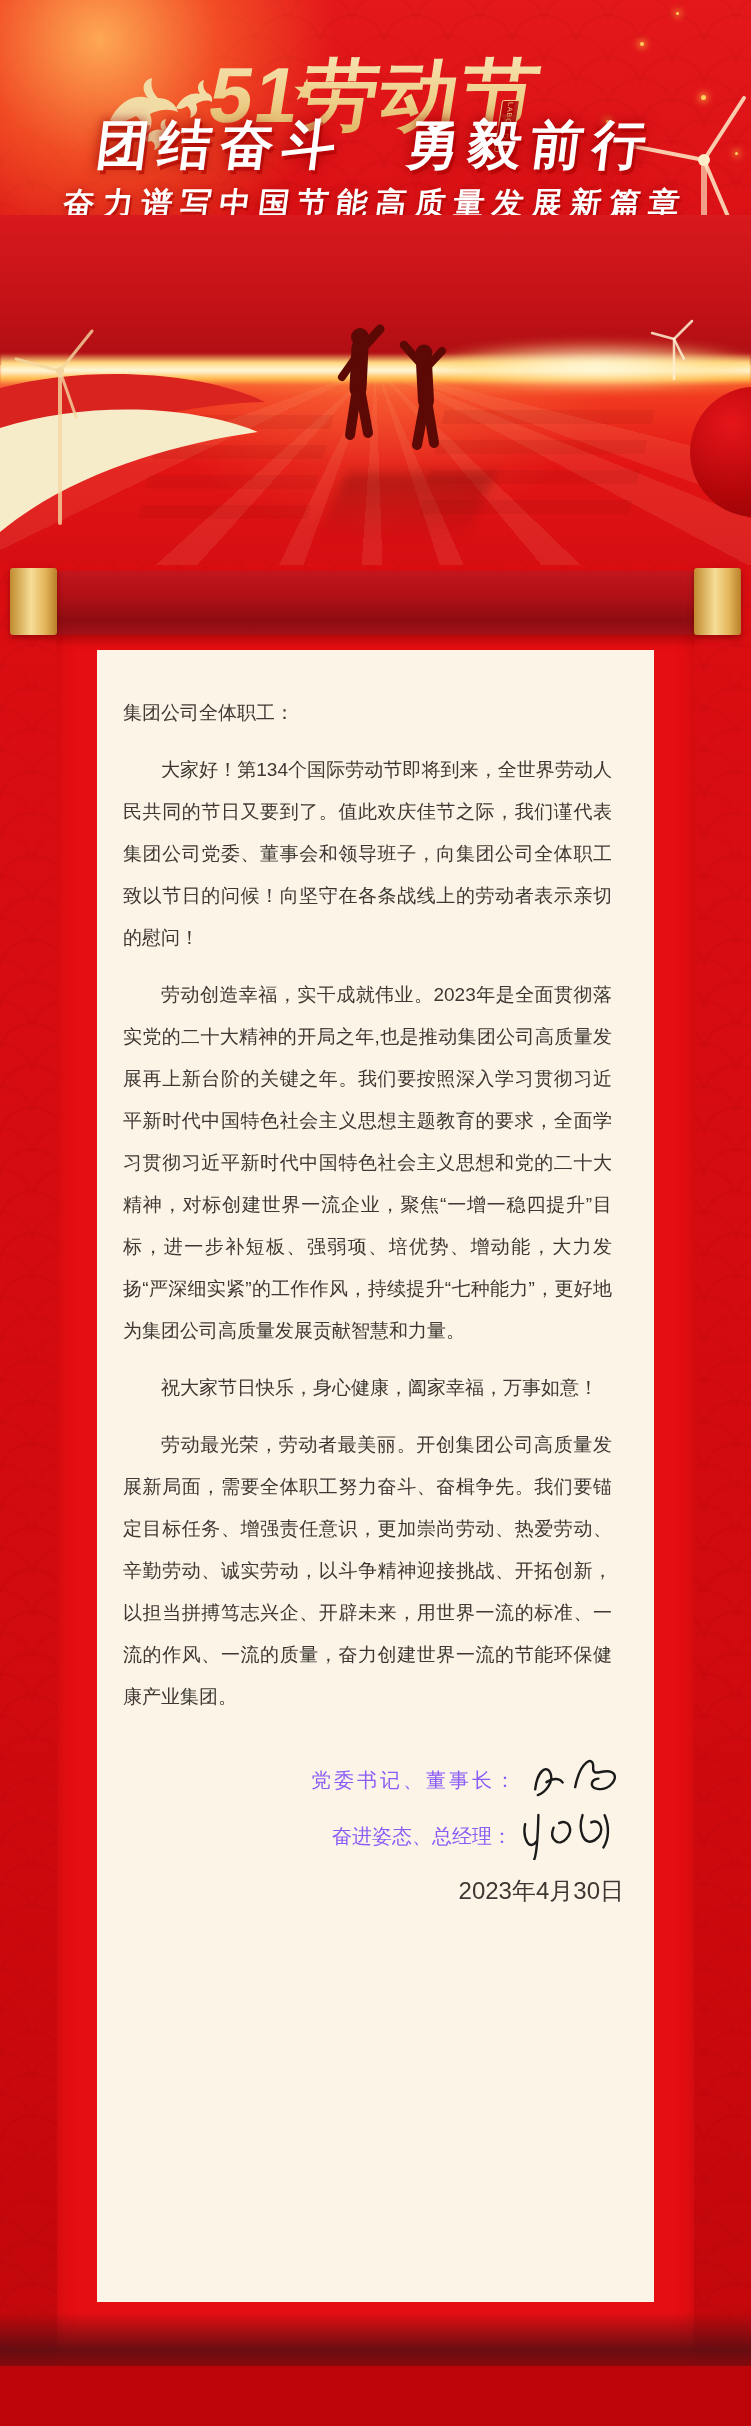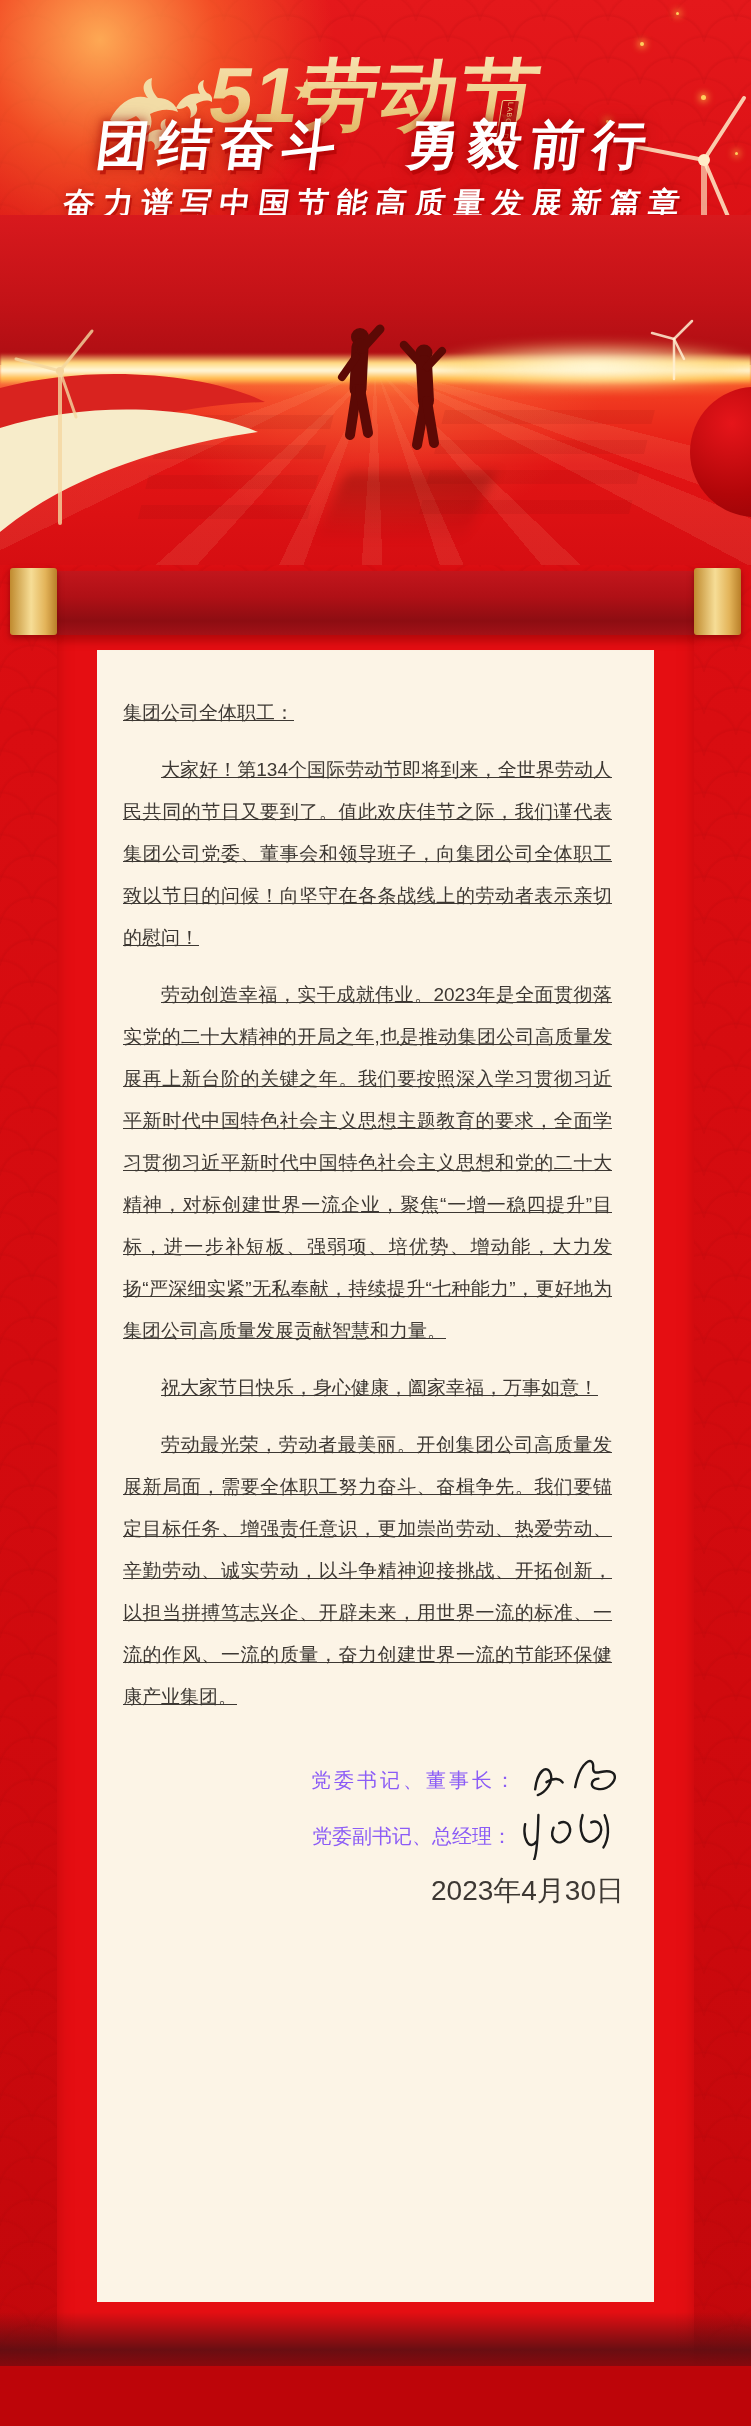--- a/index.html
+++ b/index.html
@@ -85,28 +85,28 @@
     box-shadow:inset 0 10px 16px rgba(130,0,0,.35);}
   .rod{position:absolute;left:55px;top:571px;width:641px;height:64px;border-radius:3px;
     background:linear-gradient(180deg,#c2161c 0%,#b01016 40%,#8d0d12 78%,#a31117 100%);
     box-shadow:0 6px 10px rgba(120,0,0,.45);}
   .cap{position:absolute;top:568px;width:47px;height:67px;border-radius:3px;
     background:linear-gradient(90deg,#c08a2e 0%,#f6dd96 45%,#e3b45a 75%,#b97f28 100%);
     box-shadow:0 3px 6px rgba(90,0,0,.5);}
   .cap.left{left:10px;} .cap.right{left:694px;}
   .paper{position:absolute;left:97px;top:650px;width:557px;height:1652px;background:#fcf4e6;overflow:hidden;}
   .letter{padding:42px 26px 0 26px;color:#3d3833;font-size:19px;line-height:42px;text-align:justify;}
-  .letter p{margin:0 16px 15px 0;text-indent:2em;text-decoration:underline;}
+  .letter p{margin:0 16px 15px 0;text-indent:2em;}
   .letter .salutation{text-indent:0;}
   .sig-block{margin-top:34px;}
   .sig-row{display:flex;justify-content:flex-end;align-items:center;height:56px;font-size:20px;color:#8b5cf6;}
   .sig-row .sig-label{white-space:nowrap;}
   .sig-row.first .sig-label{letter-spacing:3px;}
   .sig-svg{margin-left:6px;margin-top:-8px;}
-  .date-row{text-align:right;font-size:28px;color:#3d3833;margin-top:6px;padding-right:4px;}
+  .date-row{text-align:right;font-size:24px;color:#3d3833;margin-top:6px;padding-right:4px;}
   
   .bottom-shadow{position:absolute;left:0;top:2312px;width:751px;height:54px;z-index:6;
     background:linear-gradient(180deg,rgba(120,18,22,0) 0%,rgba(92,14,18,.9) 70%,rgba(130,9,13,.95) 100%);}
   .bottom-roll{position:absolute;left:0;top:2366px;width:751px;height:60px;z-index:6;background:#bd0509;}
   .z1{z-index:1}.z2{z-index:2}.z3{z-index:3}.z5{z-index:5}
 </style>
 </head>
 <body>
 
 <div class="page">
@@ -205,36 +205,36 @@
       </svg>
     </div>
   </div>
 
   <div class="scroll-body z2"></div>
 
   <div class="paper z3">
     <div class="letter">
       <p class="salutation">集团公司全体职工：</p>
       <p>大家好！第134个国际劳动节即将到来，全世界劳动人民共同的节日又要到了。值此欢庆佳节之际，我们谨代表集团公司党委、董事会和领导班子，向集团公司全体职工致以节日的问候！向坚守在各条战线上的劳动者表示亲切的慰问！</p>
-      <p>劳动创造幸福，实干成就伟业。2023年是全面贯彻落实党的二十大精神的开局之年,也是推动集团公司高质量发展再上新台阶的关键之年。我们要按照深入学习贯彻习近平新时代中国特色社会主义思想主题教育的要求，全面学习贯彻习近平新时代中国特色社会主义思想和党的二十大精神，对标创建世界一流企业，聚焦“一增一稳四提升”目标，进一步补短板、强弱项、培优势、增动能，大力发扬“严深细实紧”无私奉献，持续提升“七种能力”，更好地为集团公司高质量发展贡献智慧和力量。</p>
+      <p>劳动创造幸福，实干成就伟业。2023年是全面贯彻落实党的二十大精神的开局之年,也是推动集团公司高质量发展再上新台阶的关键之年。我们要按照深入学习贯彻习近平新时代中国特色社会主义思想主题教育的要求，全面学习贯彻习近平新时代中国特色社会主义思想和党的二十大精神，对标创建世界一流企业，聚焦“一增一稳四提升”目标，进一步补短板、强弱项、培优势、增动能，大力发扬“严深细实紧”的工作作风，持续提升“七种能力”，更好地为集团公司高质量发展贡献智慧和力量。</p>
       <p>祝大家节日快乐，身心健康，阖家幸福，万事如意！</p>
       <p>劳动最光荣，劳动者最美丽。开创集团公司高质量发展新局面，需要全体职工努力奋斗、奋楫争先。我们要锚定目标任务、增强责任意识，更加崇尚劳动、热爱劳动、辛勤劳动、诚实劳动，以斗争精神迎接挑战、开拓创新，以担当拼搏笃志兴企、开辟未来，用世界一流的标准、一流的作风、一流的质量，奋力创建世界一流的节能环保健康产业集团。</p>
 
       <div class="sig-block">
         <div class="sig-row first">
           <span class="sig-label">党委书记、董事长：</span>
           <svg class="sig-svg" width="104" height="54" viewBox="0 0 104 54">
             <g fill="none" stroke="#1b1b1b" stroke-width="2.4" stroke-linecap="round" transform="rotate(-6 52 27)">
               <path d="M10 36 C14 18 24 12 27 22 C29 31 20 40 12 42 M22 30 C30 26 36 28 38 32"></path>
               <path d="M50 38 C58 12 72 8 70 20 C68 31 80 22 88 27 C96 32 84 46 72 42 C64 40 66 32 74 32"></path>
             </g>
           </svg>
         </div>
         <div class="sig-row">
-          <span class="sig-label">党委副书记、总经理：</span>
+          <span class="sig-label">奋进姿态、总经理：</span>
           <svg class="sig-svg" width="110" height="56" viewBox="0 0 110 56">
             <g fill="none" stroke="#1b1b1b" stroke-width="2.4" stroke-linecap="round" transform="rotate(-5 55 28)">
               <path d="M8 16 C4 30 10 44 18 34 M22 8 C20 26 18 44 14 52"></path>
               <path d="M36 22 C30 34 40 42 48 34 C56 26 52 14 42 18"></path>
               <path d="M66 12 C60 26 64 44 76 38 C88 32 84 16 74 20 M88 14 C92 26 90 38 84 46"></path>
             </g>
           </svg>
         </div>
         <div class="date-row">2023年4月30日</div>
       </div>

